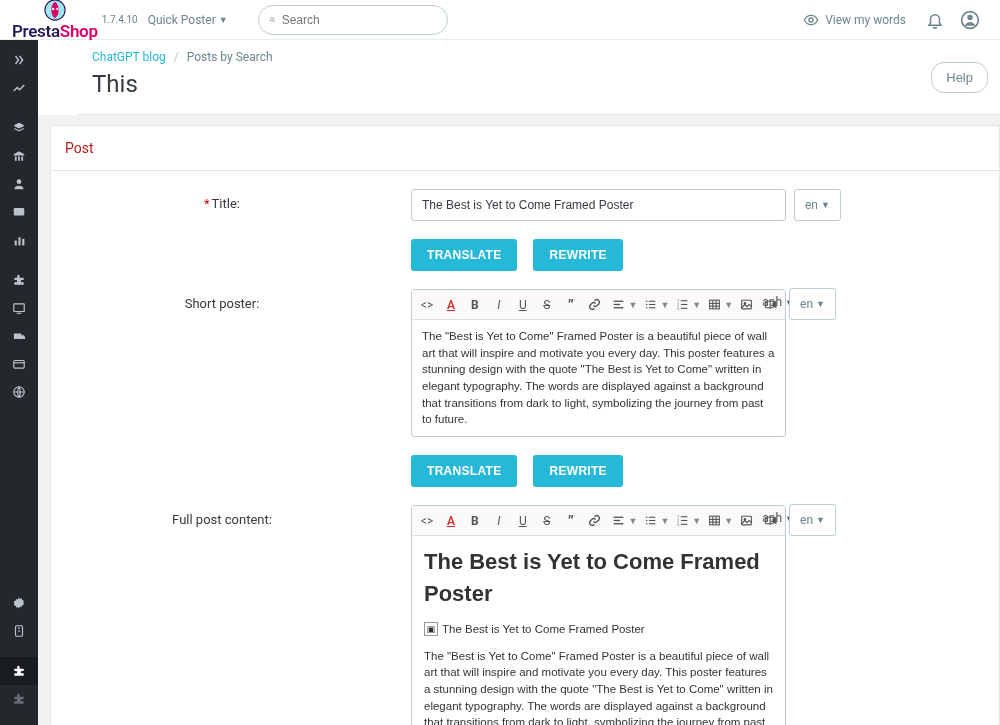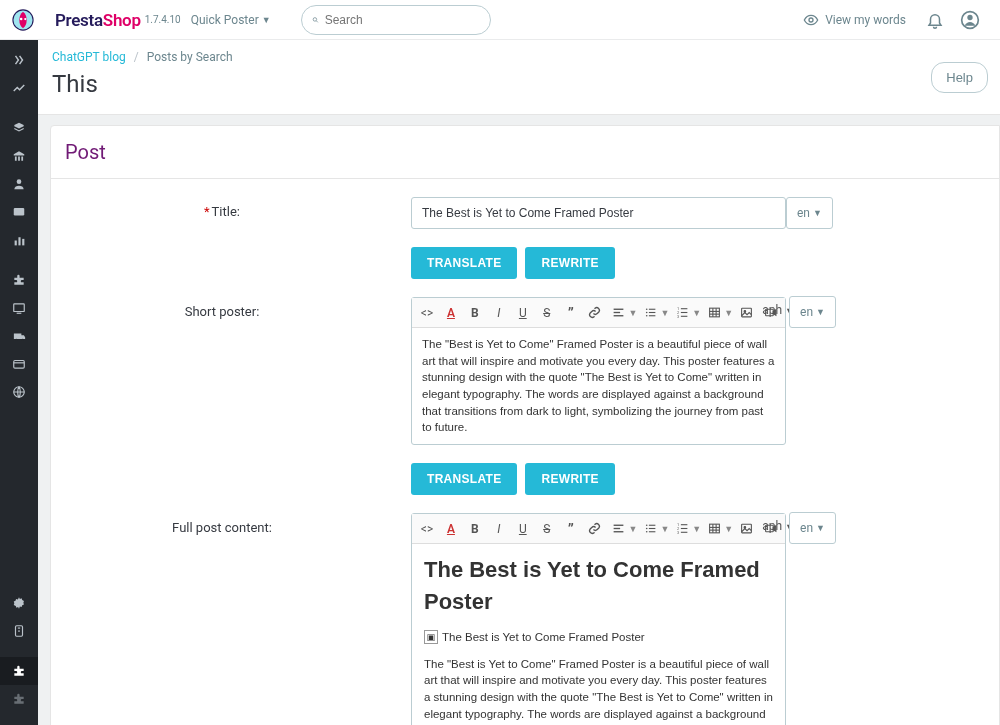--- a/index.html
+++ b/index.html
@@ -1,19 +1,19 @@
 <!DOCTYPE html>
 <html><head>
 <meta charset="utf-8">
 <style>
 * { box-sizing: border-box; margin: 0; padding: 0; }
 body { font-family: -apple-system, BlinkMacSystemFont, "Segoe UI", Roboto, Helvetica, Arial, sans-serif; font-size: 13px; color: #363a41; background: #fff; overflow: hidden; }
 
 .topbar { height: 40px; display: flex; align-items: center; padding: 0 12px; border-bottom: 1px solid #eaebec; background: #fff; }
-.logo { display: flex; align-items: center; gap: 21px; }
+.logo { display: flex; align-items: center; gap: 0; flex-direction: column; }
 .logo-icon { width: 22px; height: 22px; }
 .logo-text { font-weight: 600; font-size: 17px; letter-spacing: -0.3px; }
 .logo-text .p1 { color: #251b5b; }
 .logo-text .p2 { color: #df0067; }
 .version { font-size: 10px; color: #6c868e; margin-left: 4px; }
 .quick-access { font-size: 12px; color: #6c868e; margin-left: 10px; cursor: pointer; display: flex; align-items: center; gap: 3px; }
 .search-wrap { margin-left: 30px; }
 .search-box { width: 190px; height: 30px; border: 1px solid #bbcdd2; border-radius: 15px; display: flex; align-items: center; padding: 0 10px; background: #fff; }
 .search-box input { border: none; outline: none; font-size: 12px; margin-left: 6px; flex: 1; background: transparent; }
 .topbar-spacer { flex: 1; }
@@ -21,40 +21,40 @@
 .top-icon { color: #6c868e; margin: 0 8px; cursor: pointer; }
 
 .sidebar { position: fixed; left: 0; top: 40px; bottom: 0; width: 38px; background: #24282d; display: flex; flex-direction: column; padding-top: 6px; }
 .side-item { width: 38px; height: 28px; display: flex; align-items: center; justify-content: center; color: #bbc3ca; cursor: pointer; }
 .side-item.active { background: #191c20; color: #fff; }
 .side-gap { height: 12px; }
 .side-flex { flex: 1; }
 
 .main { margin-left: 38px; height: calc(100vh - 40px); overflow: auto; }
 
-.page-head { background: #fff; padding: 10px 14px 16px; border-bottom: 1px solid #e5e5e5; position: relative; }
+.page-head { background: #fff; padding: 10px 14px 16px; border-bottom: 1px solid #e5e5e5; position: relative; margin-left: 40px; }
 .breadcrumb { font-size: 12px; color: #6c868e; display: flex; align-items: center; gap: 8px; }
 .breadcrumb a { color: #25b9d7; text-decoration: none; }
 .breadcrumb .sep { color: #bbc3ca; }
 .page-title { font-size: 24px; color: #363a41; font-weight: 400; margin-top: 6px; }
 .help-btn { position: absolute; right: 12px; top: 22px; border: 1px solid #bbcdd2; background: #fff; padding: 7px 14px; border-radius: 13px; font-size: 13px; color: #6c868e; cursor: pointer; }
 
 .content { background: #eff1f2; padding: 10px 0 0 12px; min-height: 100%; }
 .panel { background: #fff; border: 1px solid #e5e5e5; border-radius: 4px 0 0 0; }
-.panel-header { padding: 14px 14px; border-bottom: 1px solid #e5e5e5; font-size: 20px; color: #701a75; }
+.panel-header { padding: 14px 14px; border-bottom: 1px solid #e5e5e5; font-size: 14px; color: #b91c1c; }
 .panel-body { padding: 18px 0; }
 
 .form-row { display: flex; margin-bottom: 18px; }
 .form-label { width: 360px; text-align: center; padding-right: 18px; padding-top: 7px; font-size: 13px; color: #363a41; }
 .required-mark { color: #cc0000; margin-right: 2px; }
-.form-control-wrap { display: flex; align-items: flex-end; }
+.form-control-wrap { display: flex; align-items: flex-end; gap: 8px; }
 .text-input { width: 375px; height: 32px; border: 1px solid #bbcdd2; border-radius: 3px; padding: 0 10px; font-size: 12px; color: #363a41; }
 .lang-btn { height: 32px; border: 1px solid #bbcdd2; border-radius: 3px; background: #fff; padding: 0 10px; font-size: 12px; color: #6c868e; display: flex; align-items: center; gap: 3px; cursor: pointer; }
 
-.btn-row { padding-left: 360px; display: flex; gap: 8px; margin-bottom: 18px; }
+.btn-row { padding-left: 360px; display: flex; gap: 16px; margin-bottom: 18px; }
 .btn-teal { background: #25b9d7; color: #fff; border: none; padding: 9px 16px; border-radius: 3px; font-size: 12px; font-weight: 600; letter-spacing: 0.3px; cursor: pointer; }
 
 .editor-wrap { position: relative; }
 .editor { width: 375px; border: 1px solid #bbcdd2; border-radius: 3px; background: #fff; position: relative; }
 .editor-toolbar { height: 30px; border-bottom: 1px solid #ddd; display: flex; align-items: center; padding: 0 4px; gap: 2px; background: #fafafa; }
 .tool-btn { width: 22px; height: 22px; display: flex; align-items: center; justify-content: center; color: #555; cursor: pointer; font-size: 12px; border-radius: 2px; }
 .tool-btn.underline-red { color: #c33; text-decoration: underline; text-decoration-color: #c33; font-weight: 600; }
 .tool-sep-caret { color: #888; font-size: 9px; margin-left: -3px; cursor: pointer; }
 .editor-body { padding: 8px 10px; font-size: 11.5px; line-height: 1.45; color: #333; font-family: Verdana, Geneva, sans-serif; }
 

